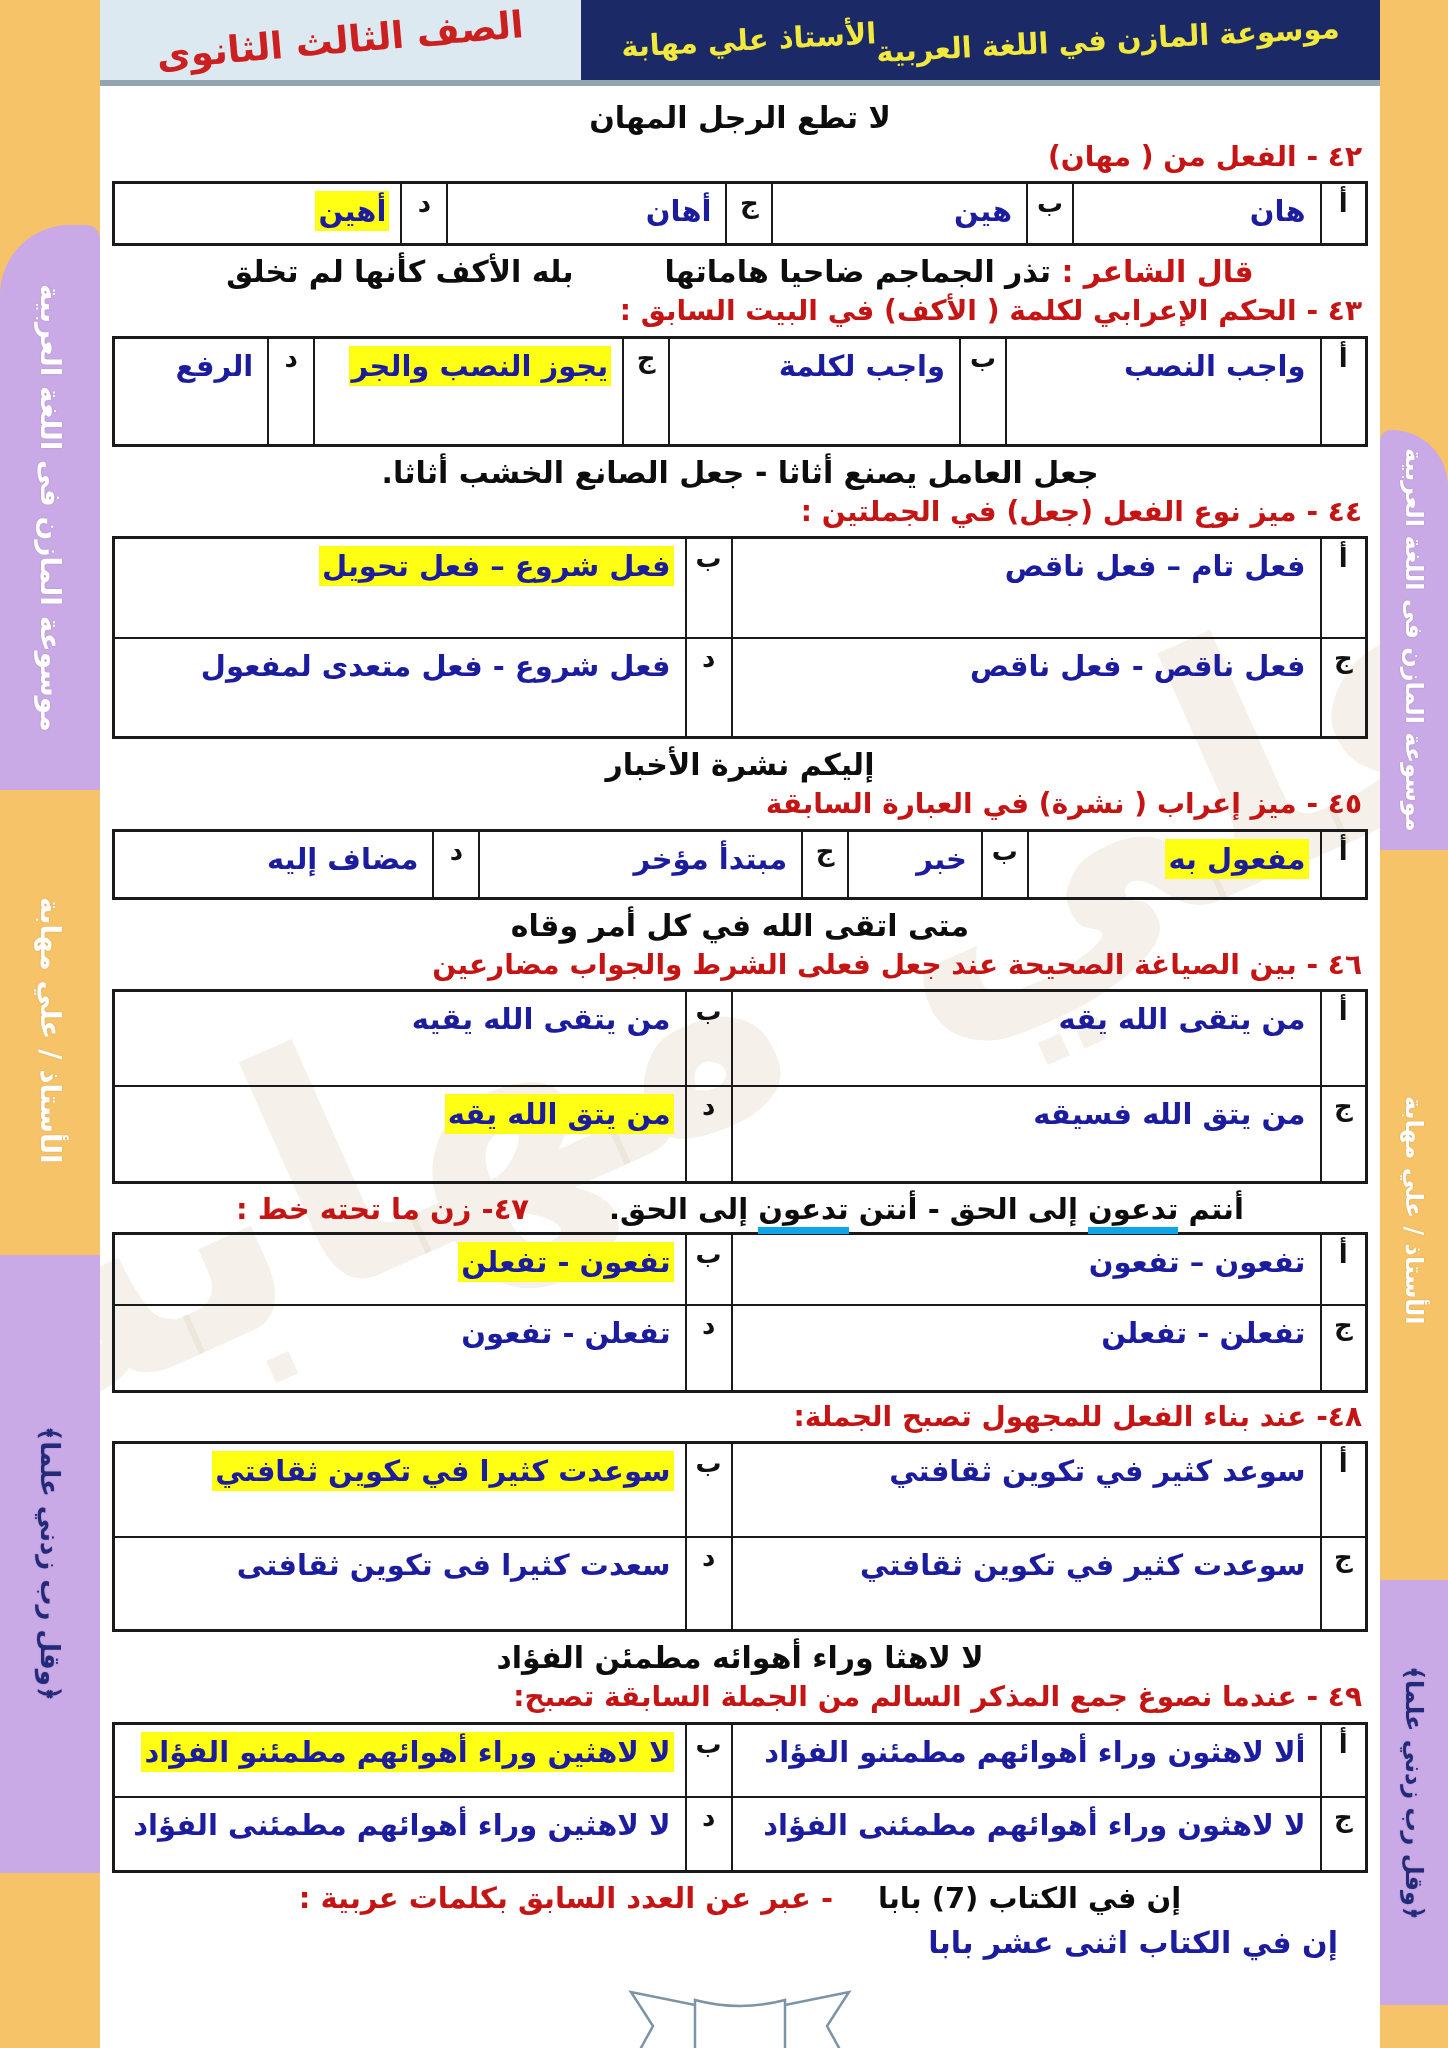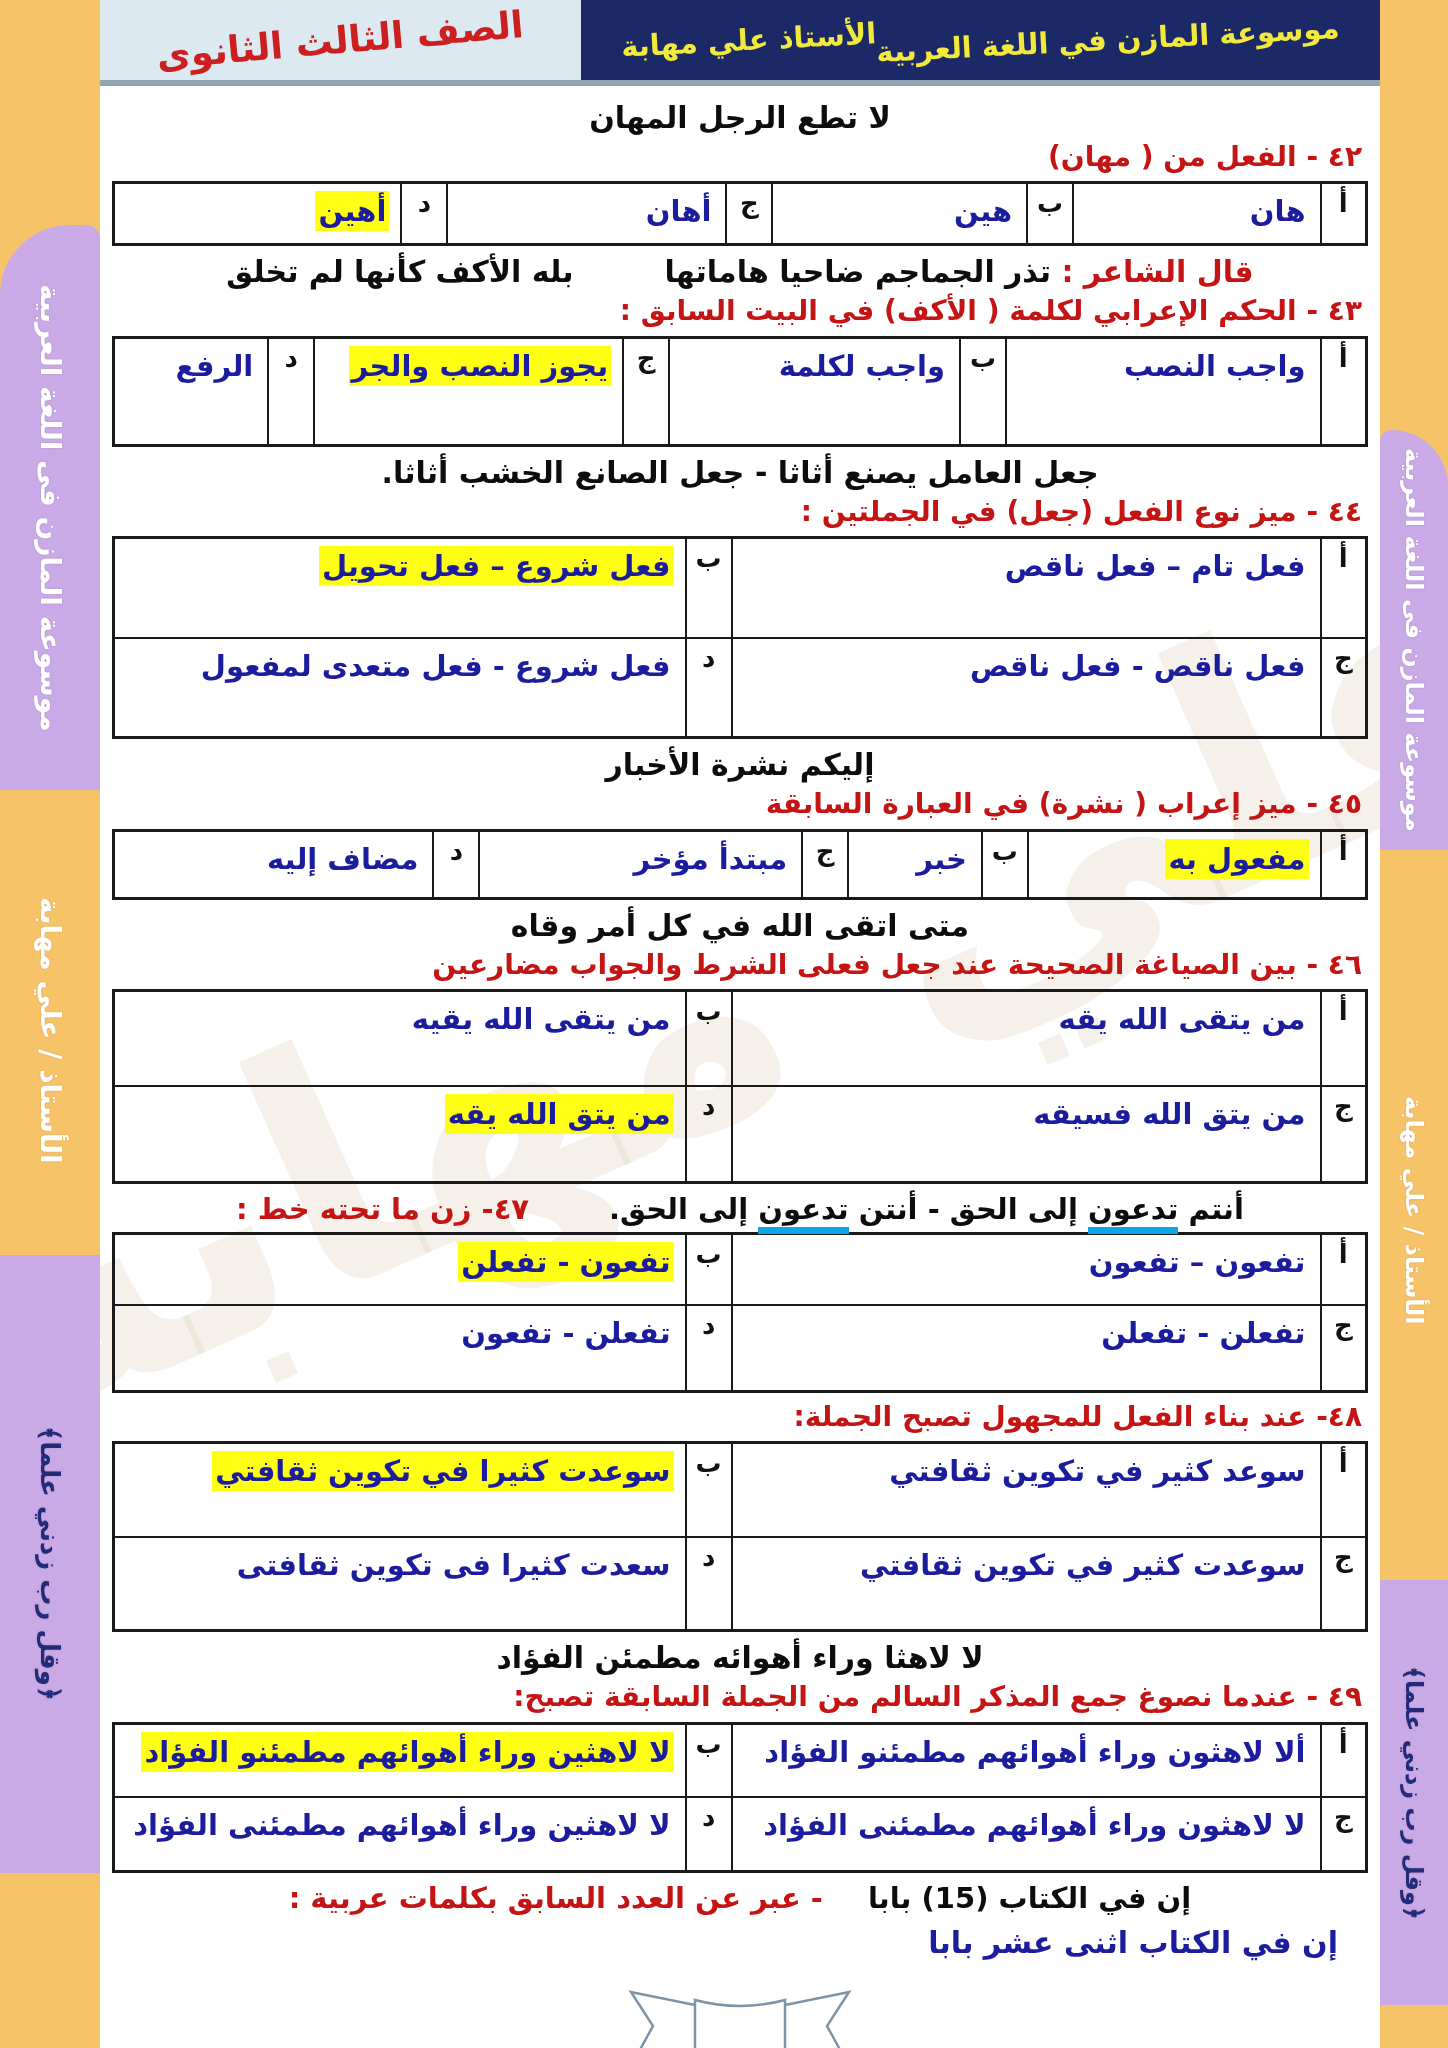--- a/index.html
+++ b/index.html
@@ -332,21 +332,21 @@
         <td class="op"><span class="optxt">لا لاهثون وراء أهوائهم مطمئنى الفؤاد</span></td>
         <td class="lt">د</td>
         <td class="op"><span class="optxt">لا لاهثين وراء أهوائهم مطمئنى الفؤاد</span></td>
       </tr>
     </tbody>
       </table>
   </section>
 
   <section>
     <div class="inline-line" style="gap:45px;">
-      <span class="black-part">إن في الكتاب (15) بابا</span>
+      <span class="black-part">إن في الكتاب (7) بابا</span>
       <span class="red-part">- عبر عن العدد السابق بكلمات عربية :</span>
     </div>
     <div class="answer-line">إن في الكتاب  اثنى عشر  بابا</div>
   </section>
 
   <div class="ribbon-wrap">
     <svg viewBox="0 0 250 100">
       <path d="M85 24 L16 10 L38 44 L16 84 L88 68 Z" fill="#ffffff" stroke="#7c93a8" stroke-width="2.5"></path>
       <path d="M165 24 L234 10 L212 44 L234 84 L162 68 Z" fill="#ffffff" stroke="#7c93a8" stroke-width="2.5"></path>
       <path d="M80 18 Q125 30 170 18 L170 86 Q125 96 80 86 Z" fill="#ffffff" stroke="#7c93a8" stroke-width="2.5"></path>

